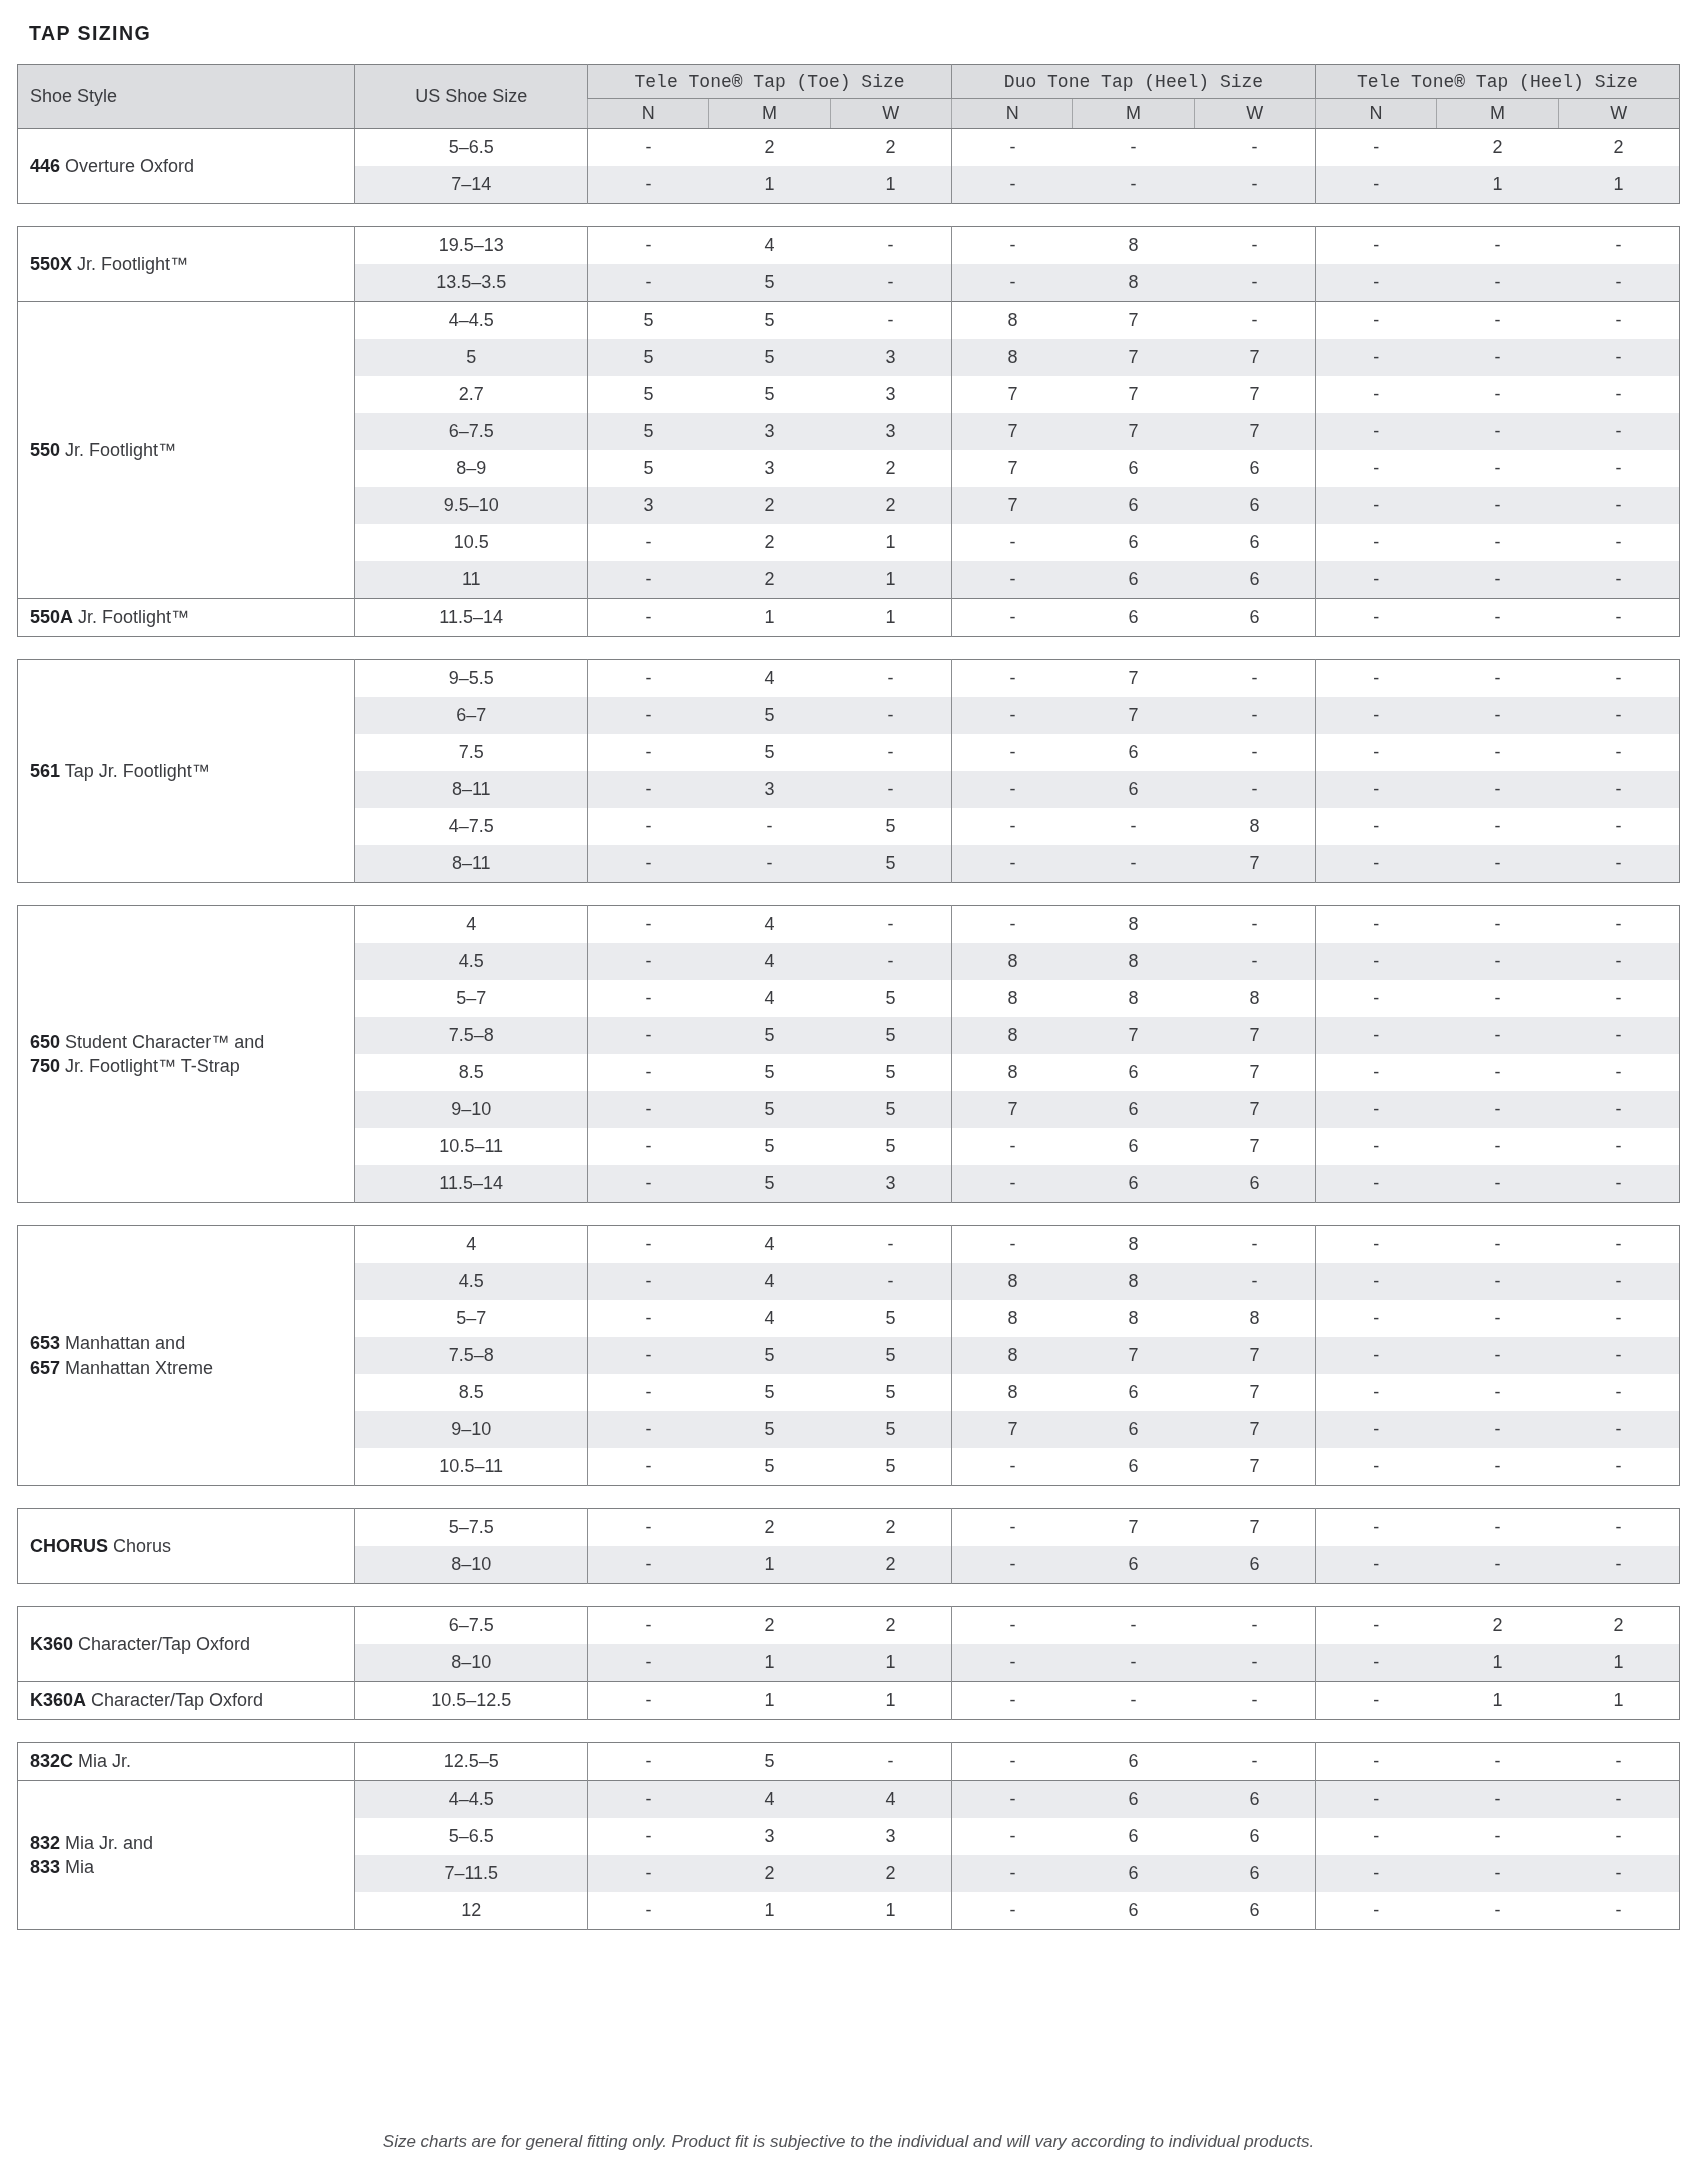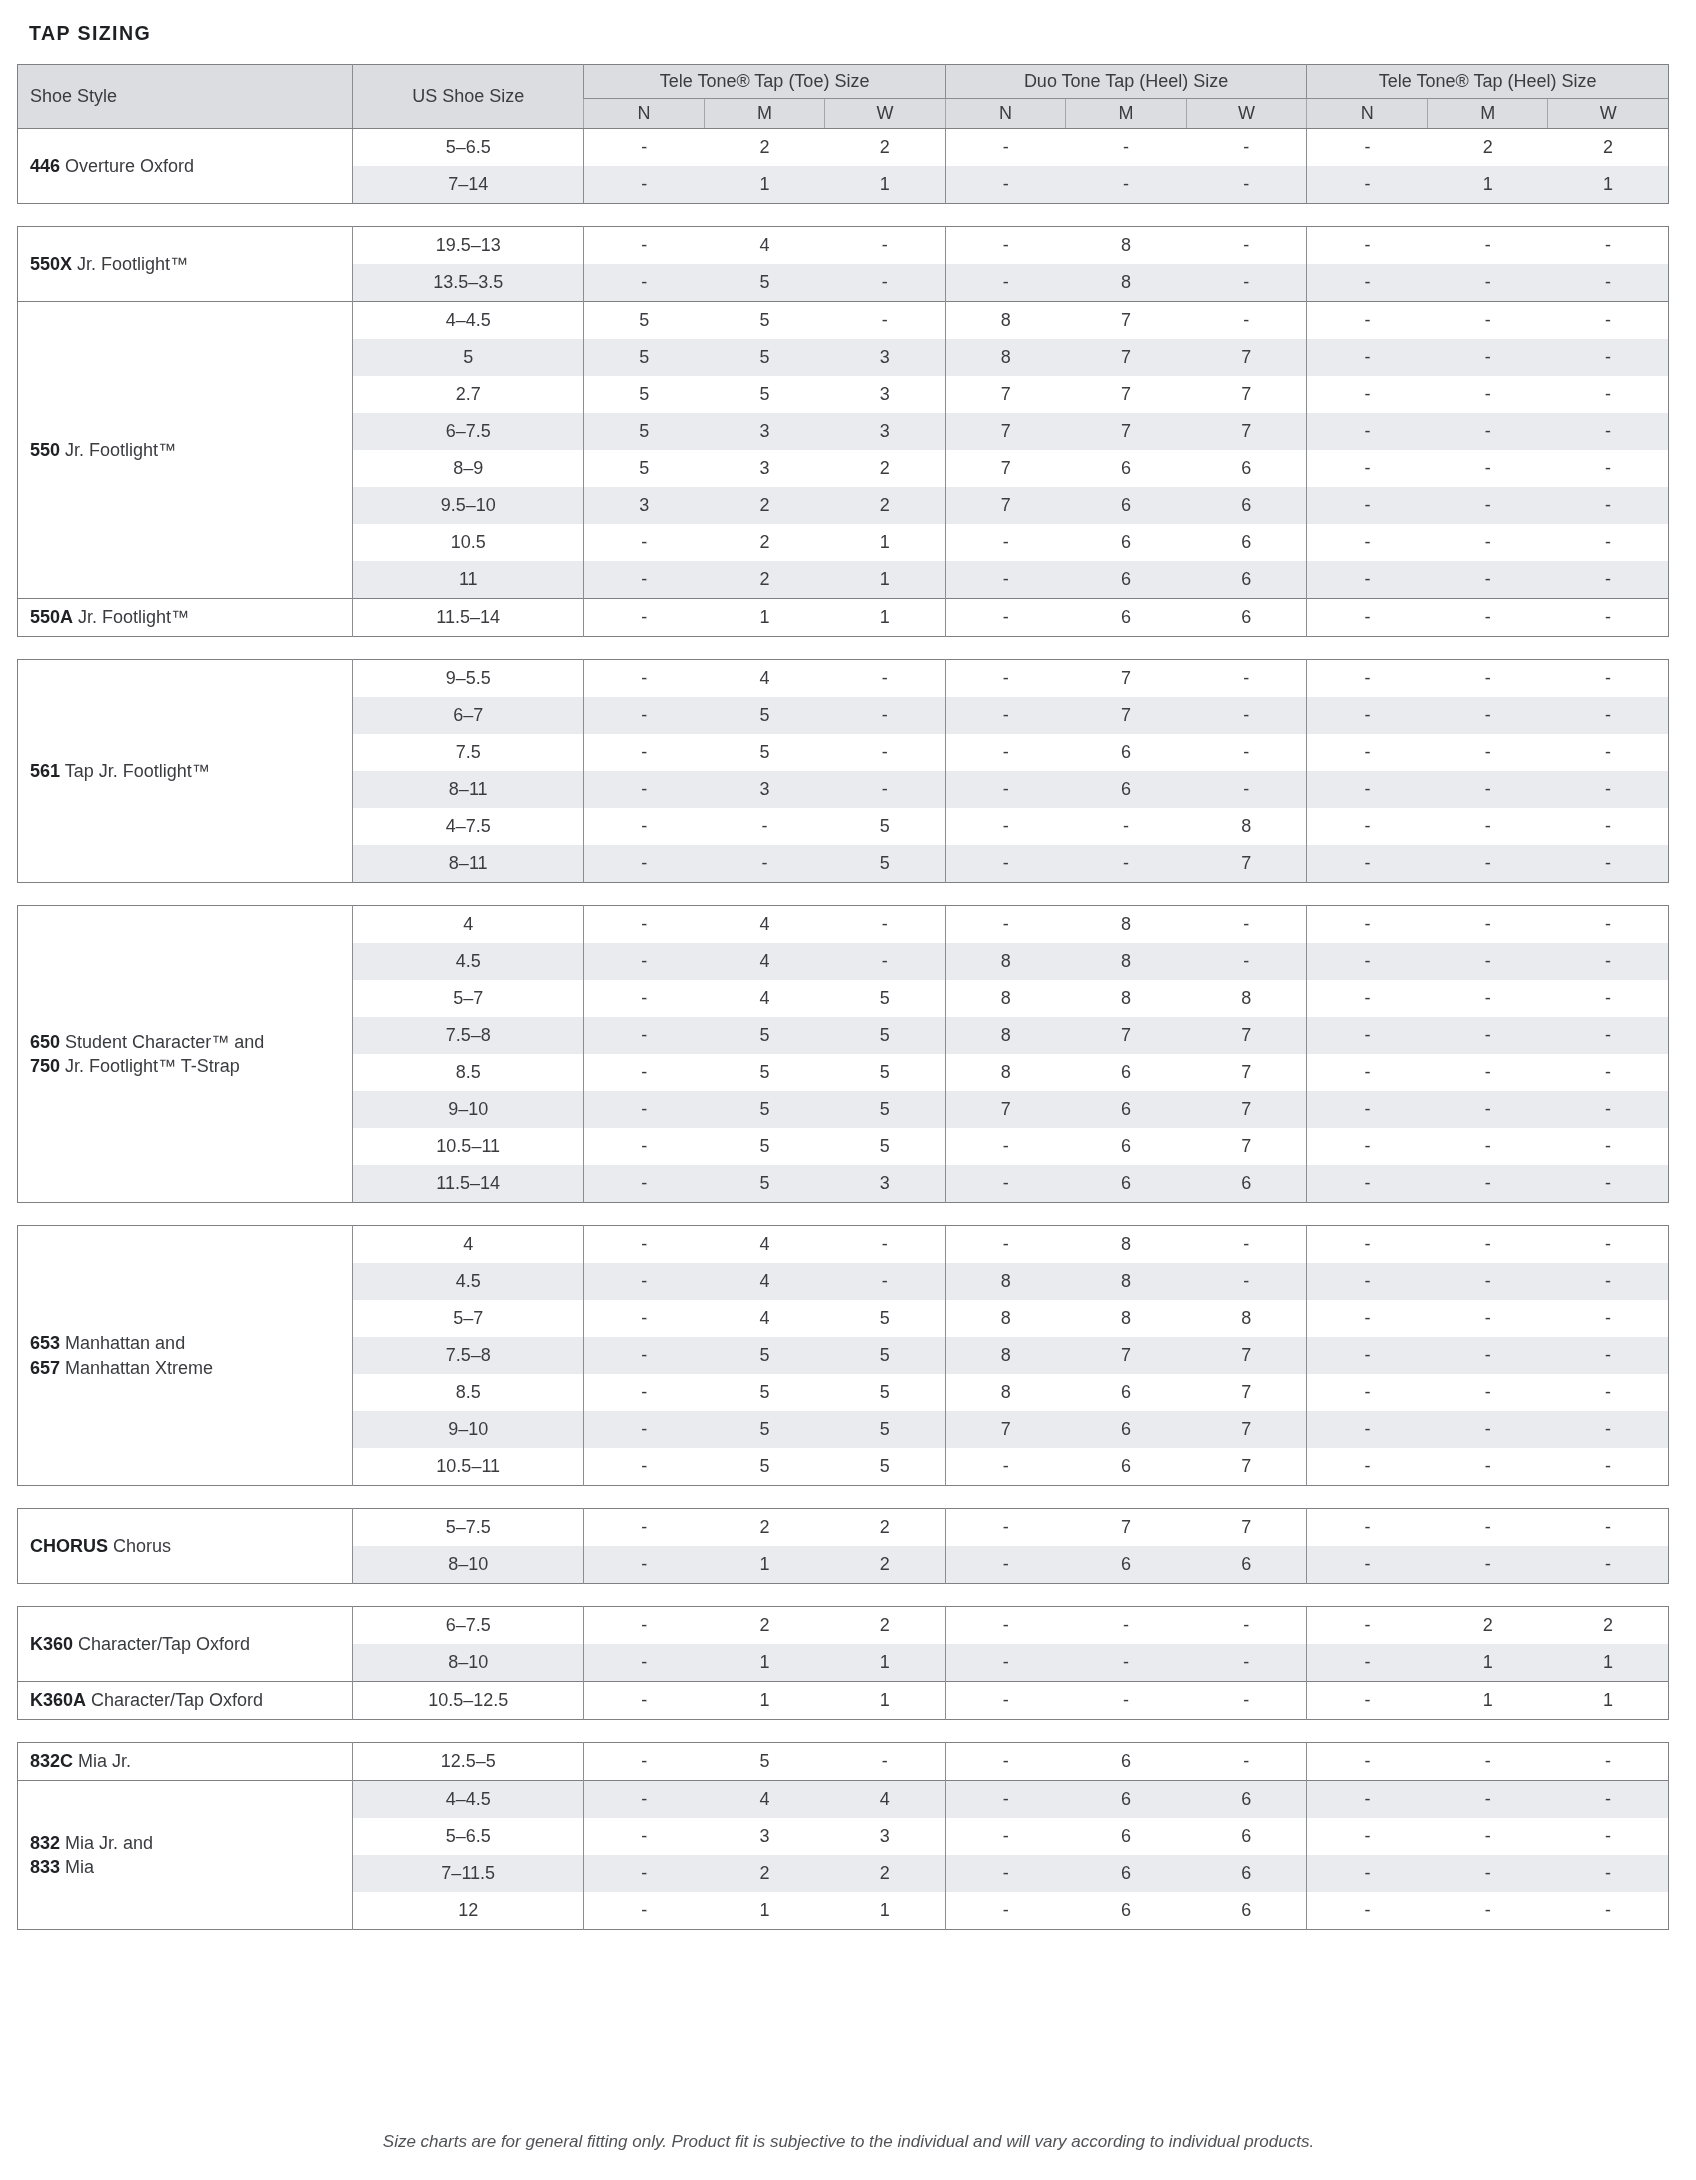--- a/index.html
+++ b/index.html
@@ -1,32 +1,32 @@
 <!DOCTYPE html>
 <html style="font-size:13.6px"><head>
 <meta charset="utf-8">
 <style>
   html,body { margin:0; padding:0; }
   body {
     width:1697px; height:2181px; position:relative;
     background:#ffffff; color:#3b3c40;
     font-family:"Liberation Sans", sans-serif;
   }
-  .wrap { padding:22px 28px 0 17px; }
+  .wrap { padding:22px 17px 0 17px; }
   .title {
     margin:0 0 0 12px; font-size:19.6px; font-weight:bold;
     letter-spacing:1.4px; color:#1f2023;
   }
   #table-root { margin-top:19px; }
   table.block {
     width:100%; border-collapse:collapse; table-layout:fixed;
     border:0.9px solid #7e8083; margin-bottom:22px; font-size:18px;
   }
   thead th { background:#dcdde0; font-weight:normal; color:#3b3c40; }
-  th.g  { height:31px; border-left:0.9px solid #8b8d90; border-bottom:0.9px solid #8b8d90; }
+  th.g  { height:31px; border-left:0.9px solid #8b8d90; border-bottom:0.9px solid #8b8d90;font-family:Liberation Mono, monospace; }
   th.sub{ height:27px; border-left:0.9px solid #a4a6a9; border-bottom:0.9px solid #7e8083; }
   th.h-shoe { text-align:left; padding-left:12px; border-bottom:0.9px solid #7e8083; }
   th.h-size { border-left:0.9px solid #8b8d90; border-bottom:0.9px solid #7e8083; }
   td { height:35px; text-align:center; color:#3b3c40; }
   td.c-style { text-align:left; padding-left:12px; background:#ffffff; }
   td.c-size  { border-left:0.9px solid #8b8d90; }
   td.gs      { border-left:0.9px solid #8b8d90; }
   tr.alt td  { background:#eaebee; }
   tr.alt td.c-style { background:#ffffff; }
   tr.gsep td { border-top:0.9px solid #7e8083; }

